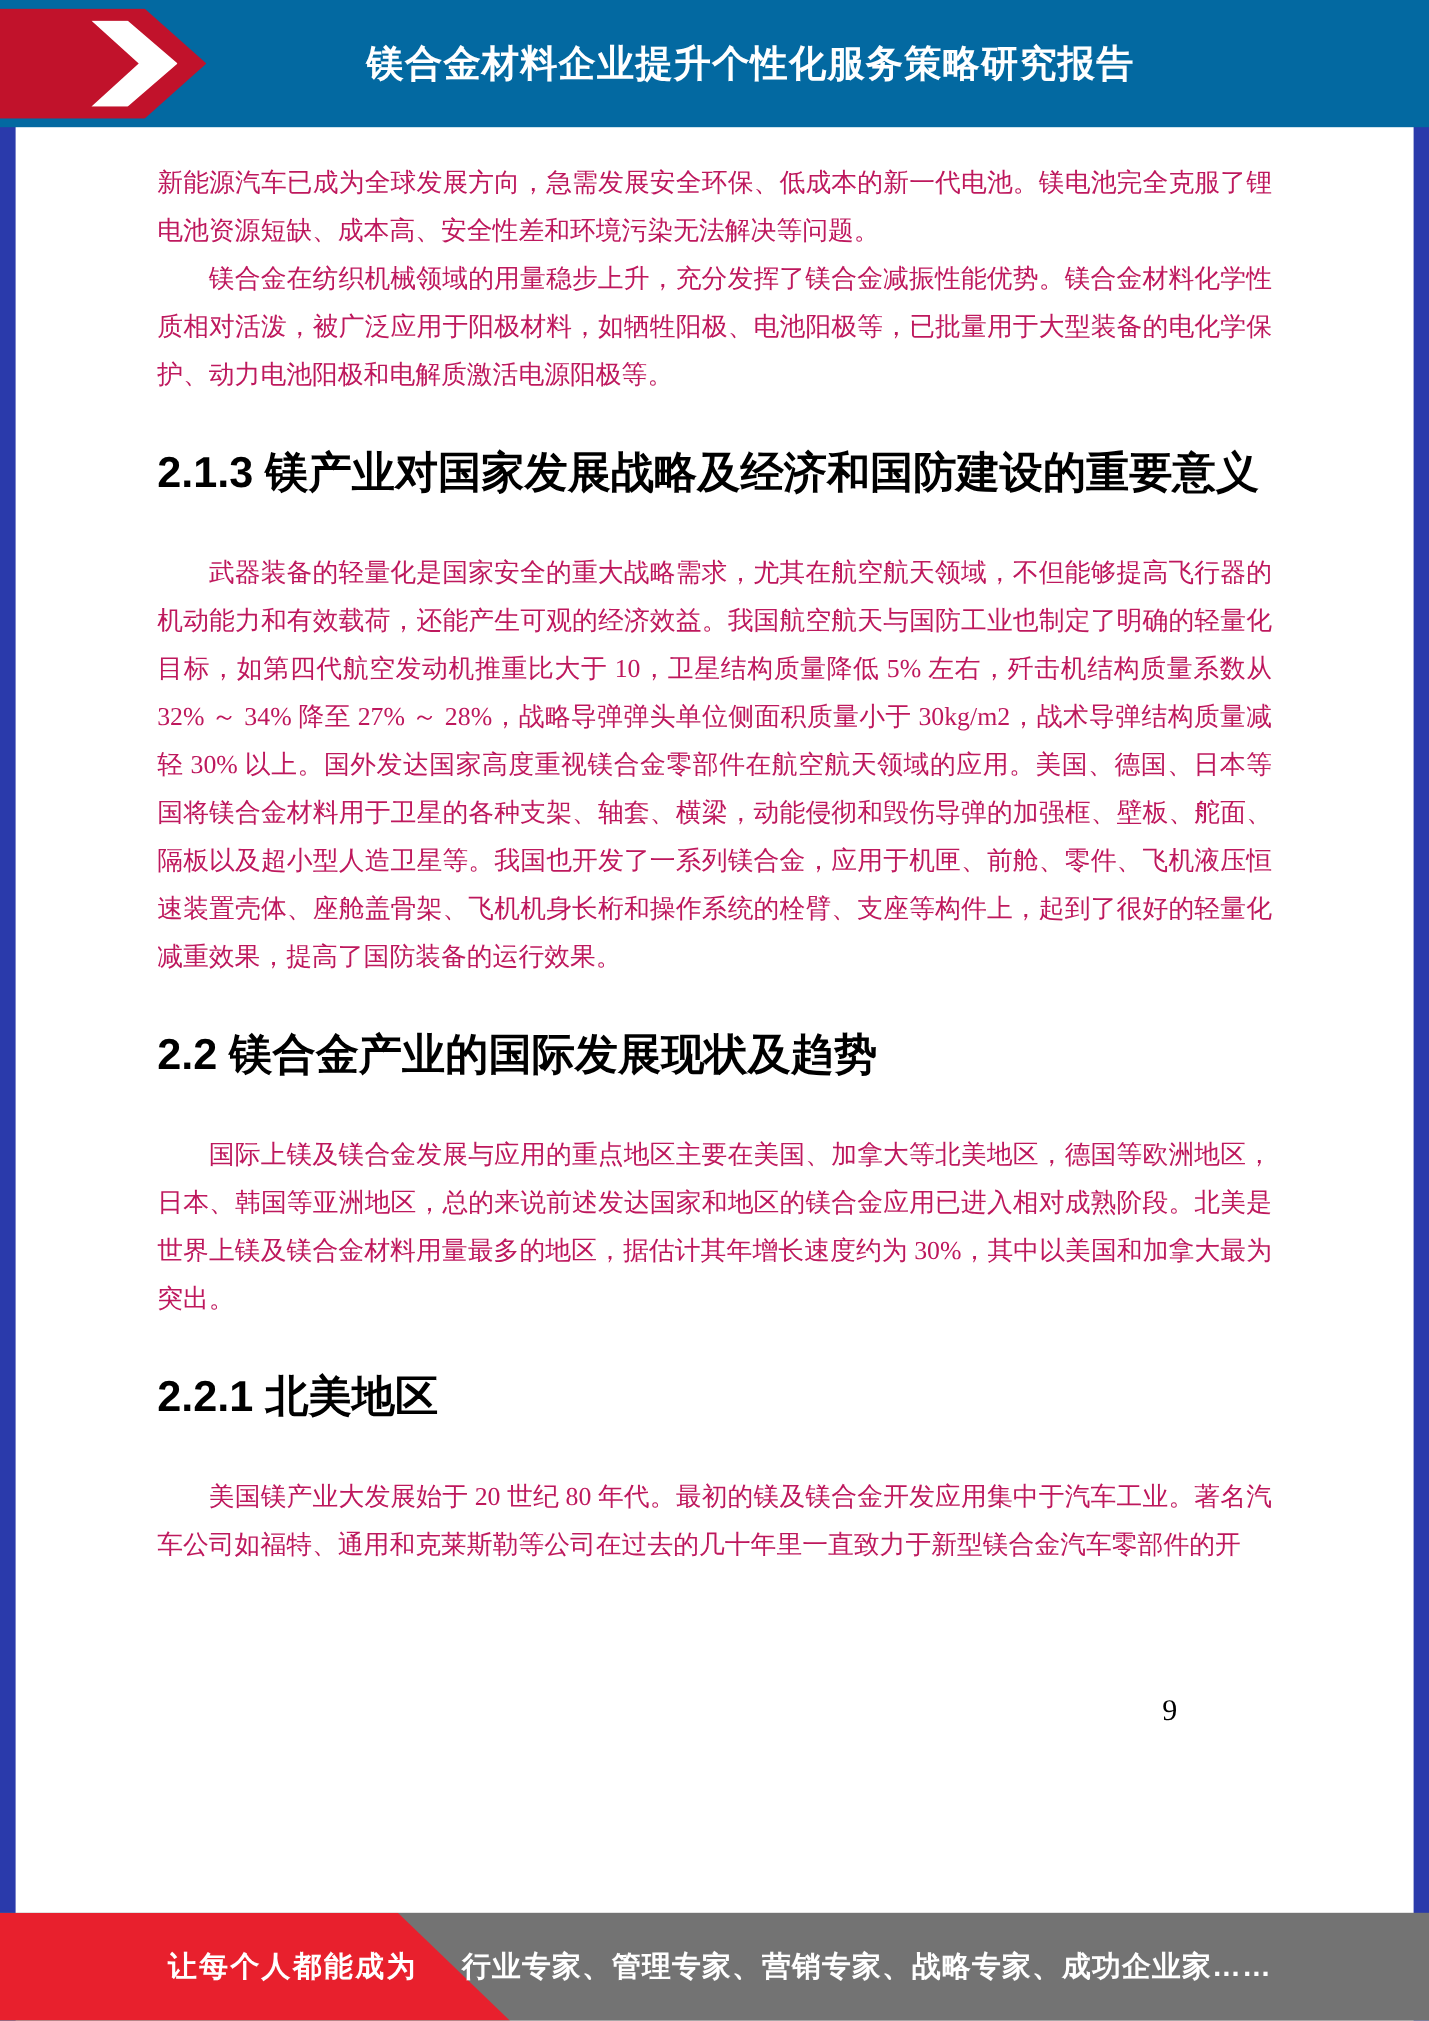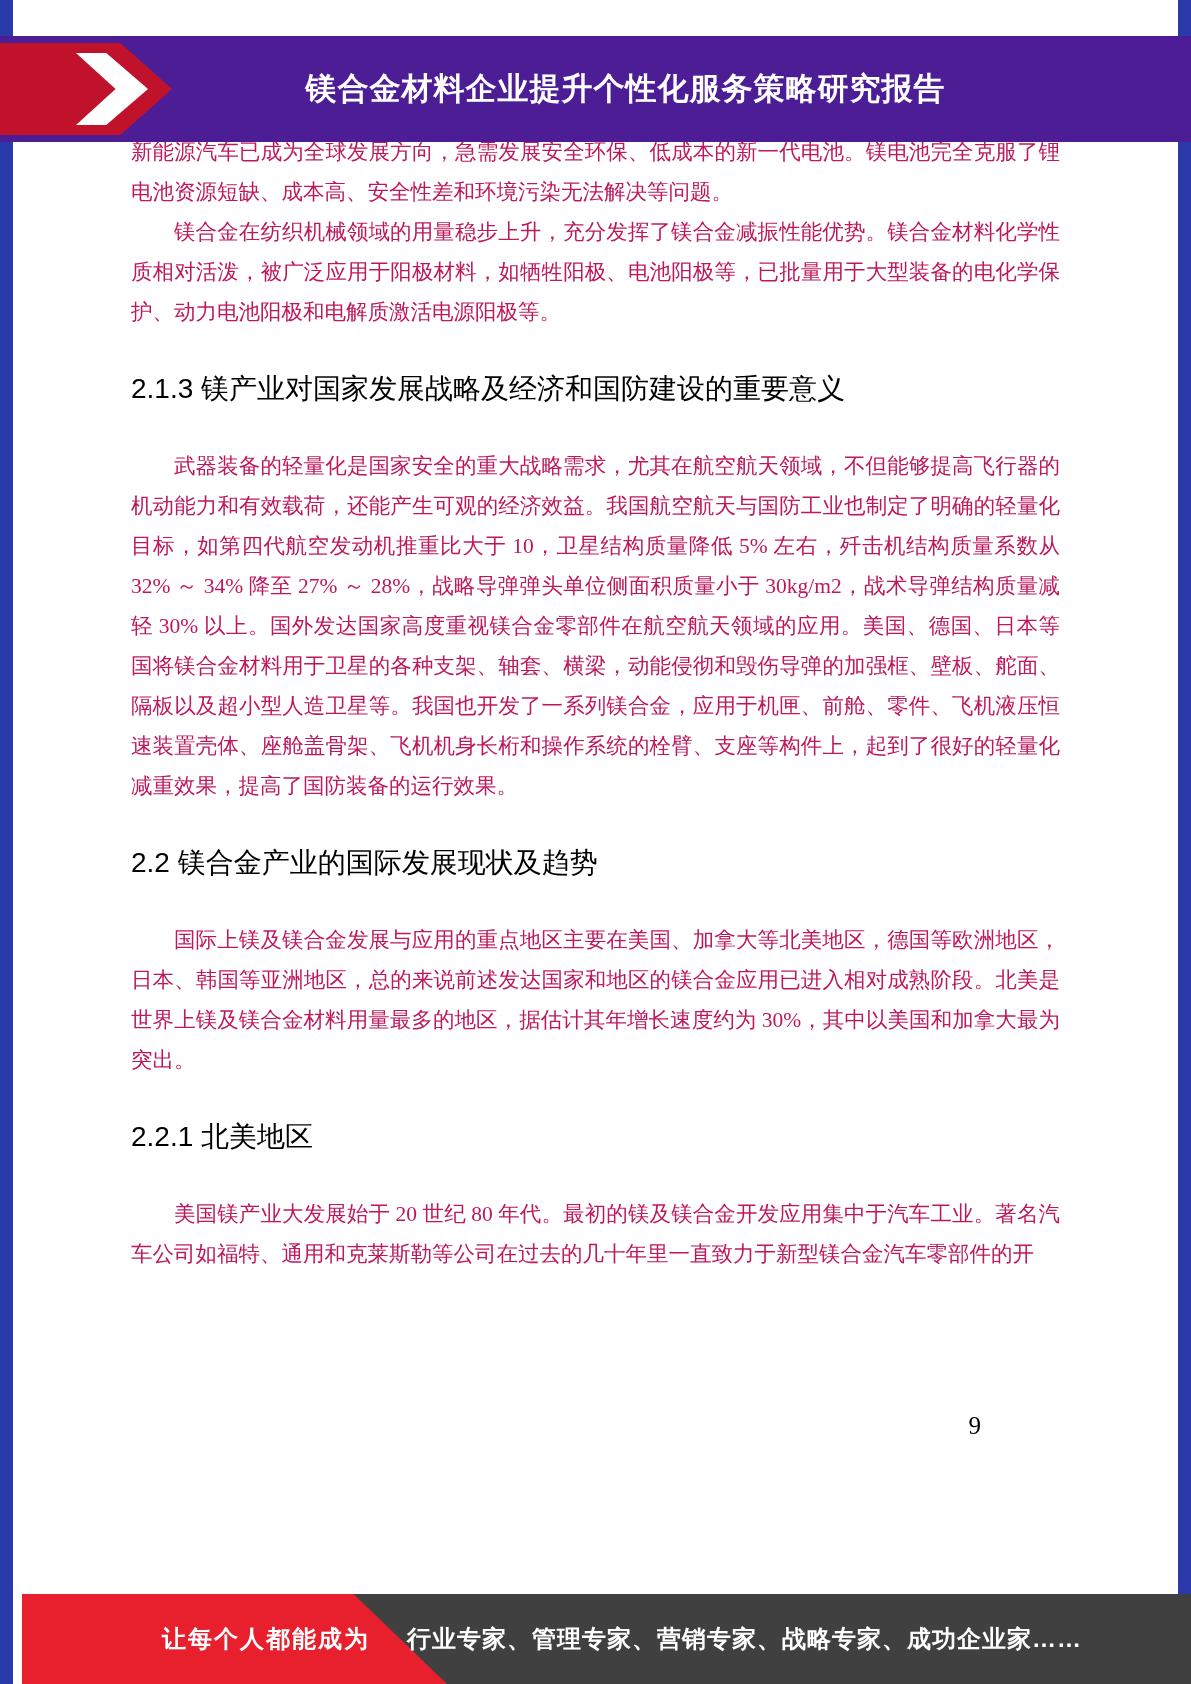--- a/index.html
+++ b/index.html
@@ -18,22 +18,22 @@
   .side-border {
     position: absolute; top: 0; bottom: 0; width: 13px;
     background: #2A3AAB; z-index: 3;
   }
   .side-border.left { left: 0; }
   .side-border.right { right: 0; }
 
   
   .header {
     position: absolute; top: 0; left: 0; right: 0; height: 106px;
-    background: #4c1d95; z-index: 5;
-    display: flex; align-items: center; justify-content: center; margin-top: 36px;
+    background: #0369a1; z-index: 5;
+    display: flex; align-items: center; justify-content: center;
   }
   .header-arrow {
     position: absolute; left: 0; top: 7px; bottom: 7px; width: 172px;
     background: #C1122B;
     clip-path: polygon(0 0, 70% 0, 100% 50%, 70% 100%, 0 100%);
   }
   .chevron {
     position: absolute; left: 76px; top: 10px; width: 72px; height: 72px;
     background: #ffffff;
     clip-path: polygon(0 0, 42% 0, 100% 50%, 42% 100%, 0 100%, 55% 50%);
@@ -58,33 +58,33 @@
     color: #be185d;
   }
   .para.noindent { text-indent: 0; }
   .h-sub {
     font-family: "Liberation Sans", "DejaVu Sans", sans-serif;
     font-size: 26px; font-weight: bold;
     margin: 30px 0 34px 0;
   }
   .h-section {
     font-family: "Liberation Sans", "DejaVu Sans", sans-serif;
-    font-size: 28px; font-weight: normal;
+    font-size: 36px; font-weight: bold;
     margin: 38px 0 38px 0;
   }
   .page-number {
     position: absolute; top: 1412px; right: 210px;
     font-size: 25px; color: #000; z-index: 4;
     font-family: "Liberation Serif", "DejaVu Serif", serif;
   }
 
   
   .footer {
     position: absolute; left: 0; right: 0; bottom: 0; height: 90px;
-    background: #404040; z-index: 6; margin-left: 22px;
+    background: #737373; z-index: 6;
   }
   .footer-red {
     position: absolute; left: 0; top: 0; bottom: 0; width: 425px;
     background: #E8202D;
     clip-path: polygon(0 0, 78% 0, 100% 100%, 0 100%);
     display: flex; align-items: center;
   }
   .footer-left-text {
     margin-left: 140px;
     color: #fff; font-size: 24px; font-weight: bold;

